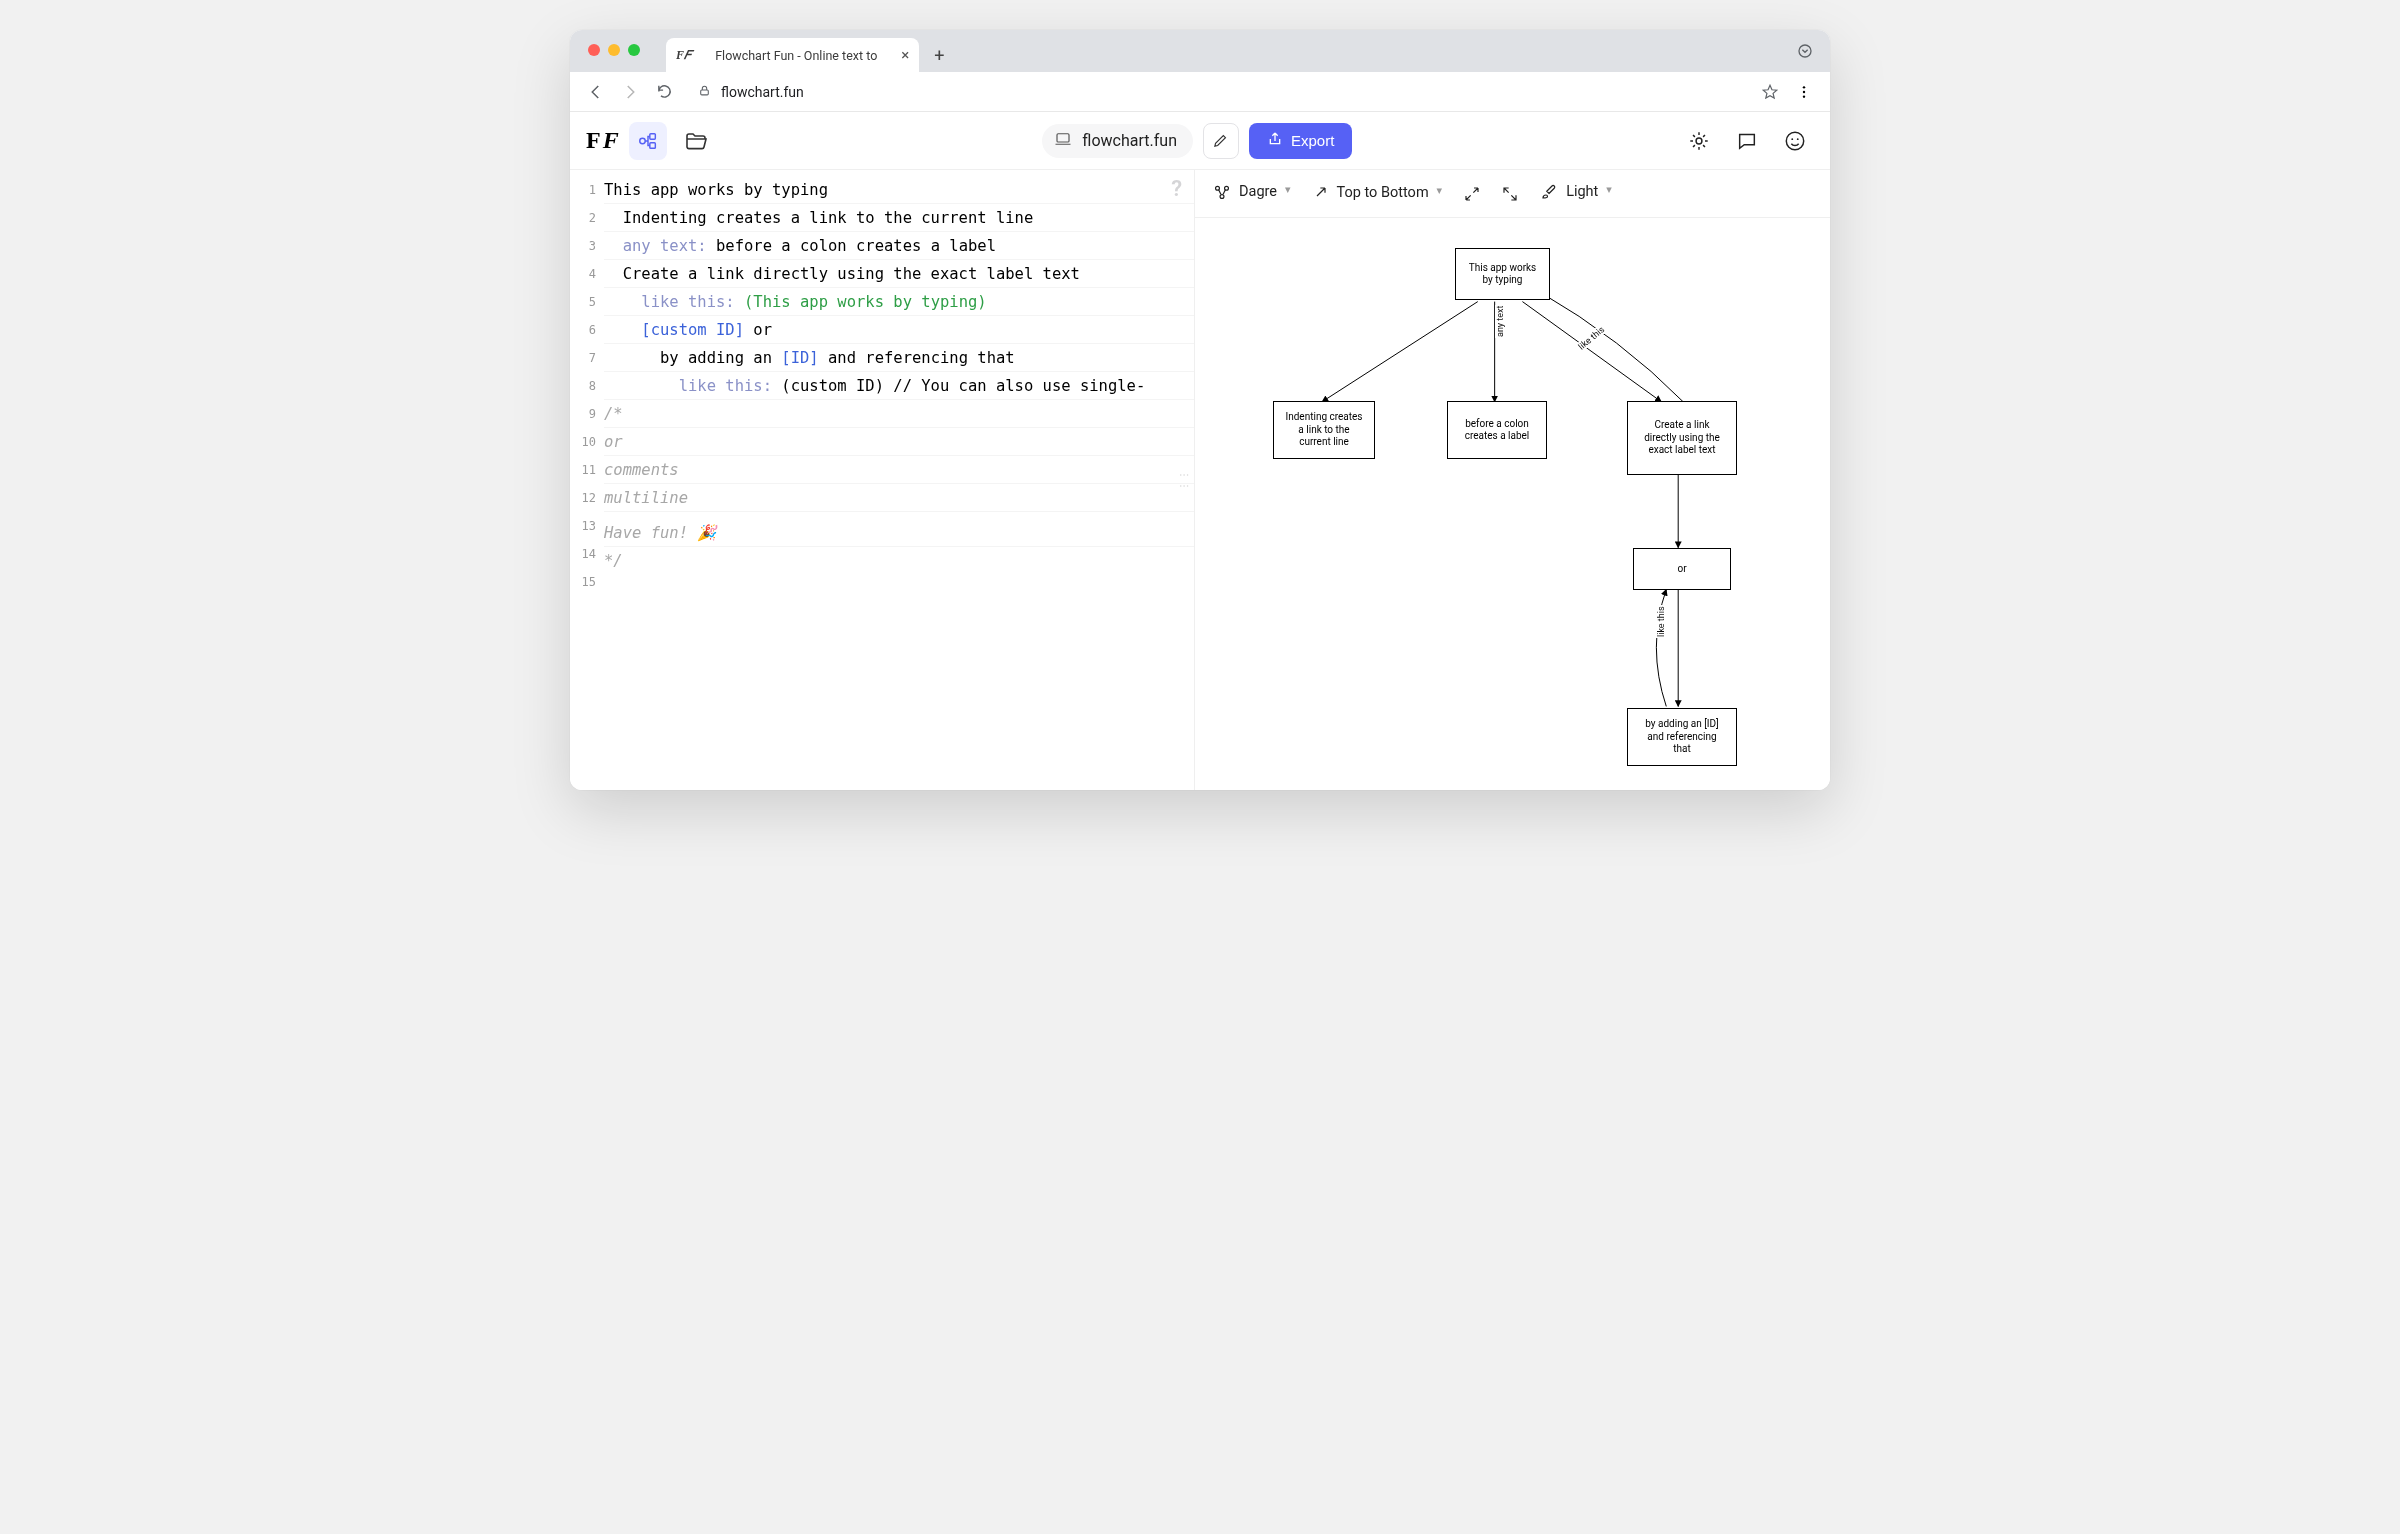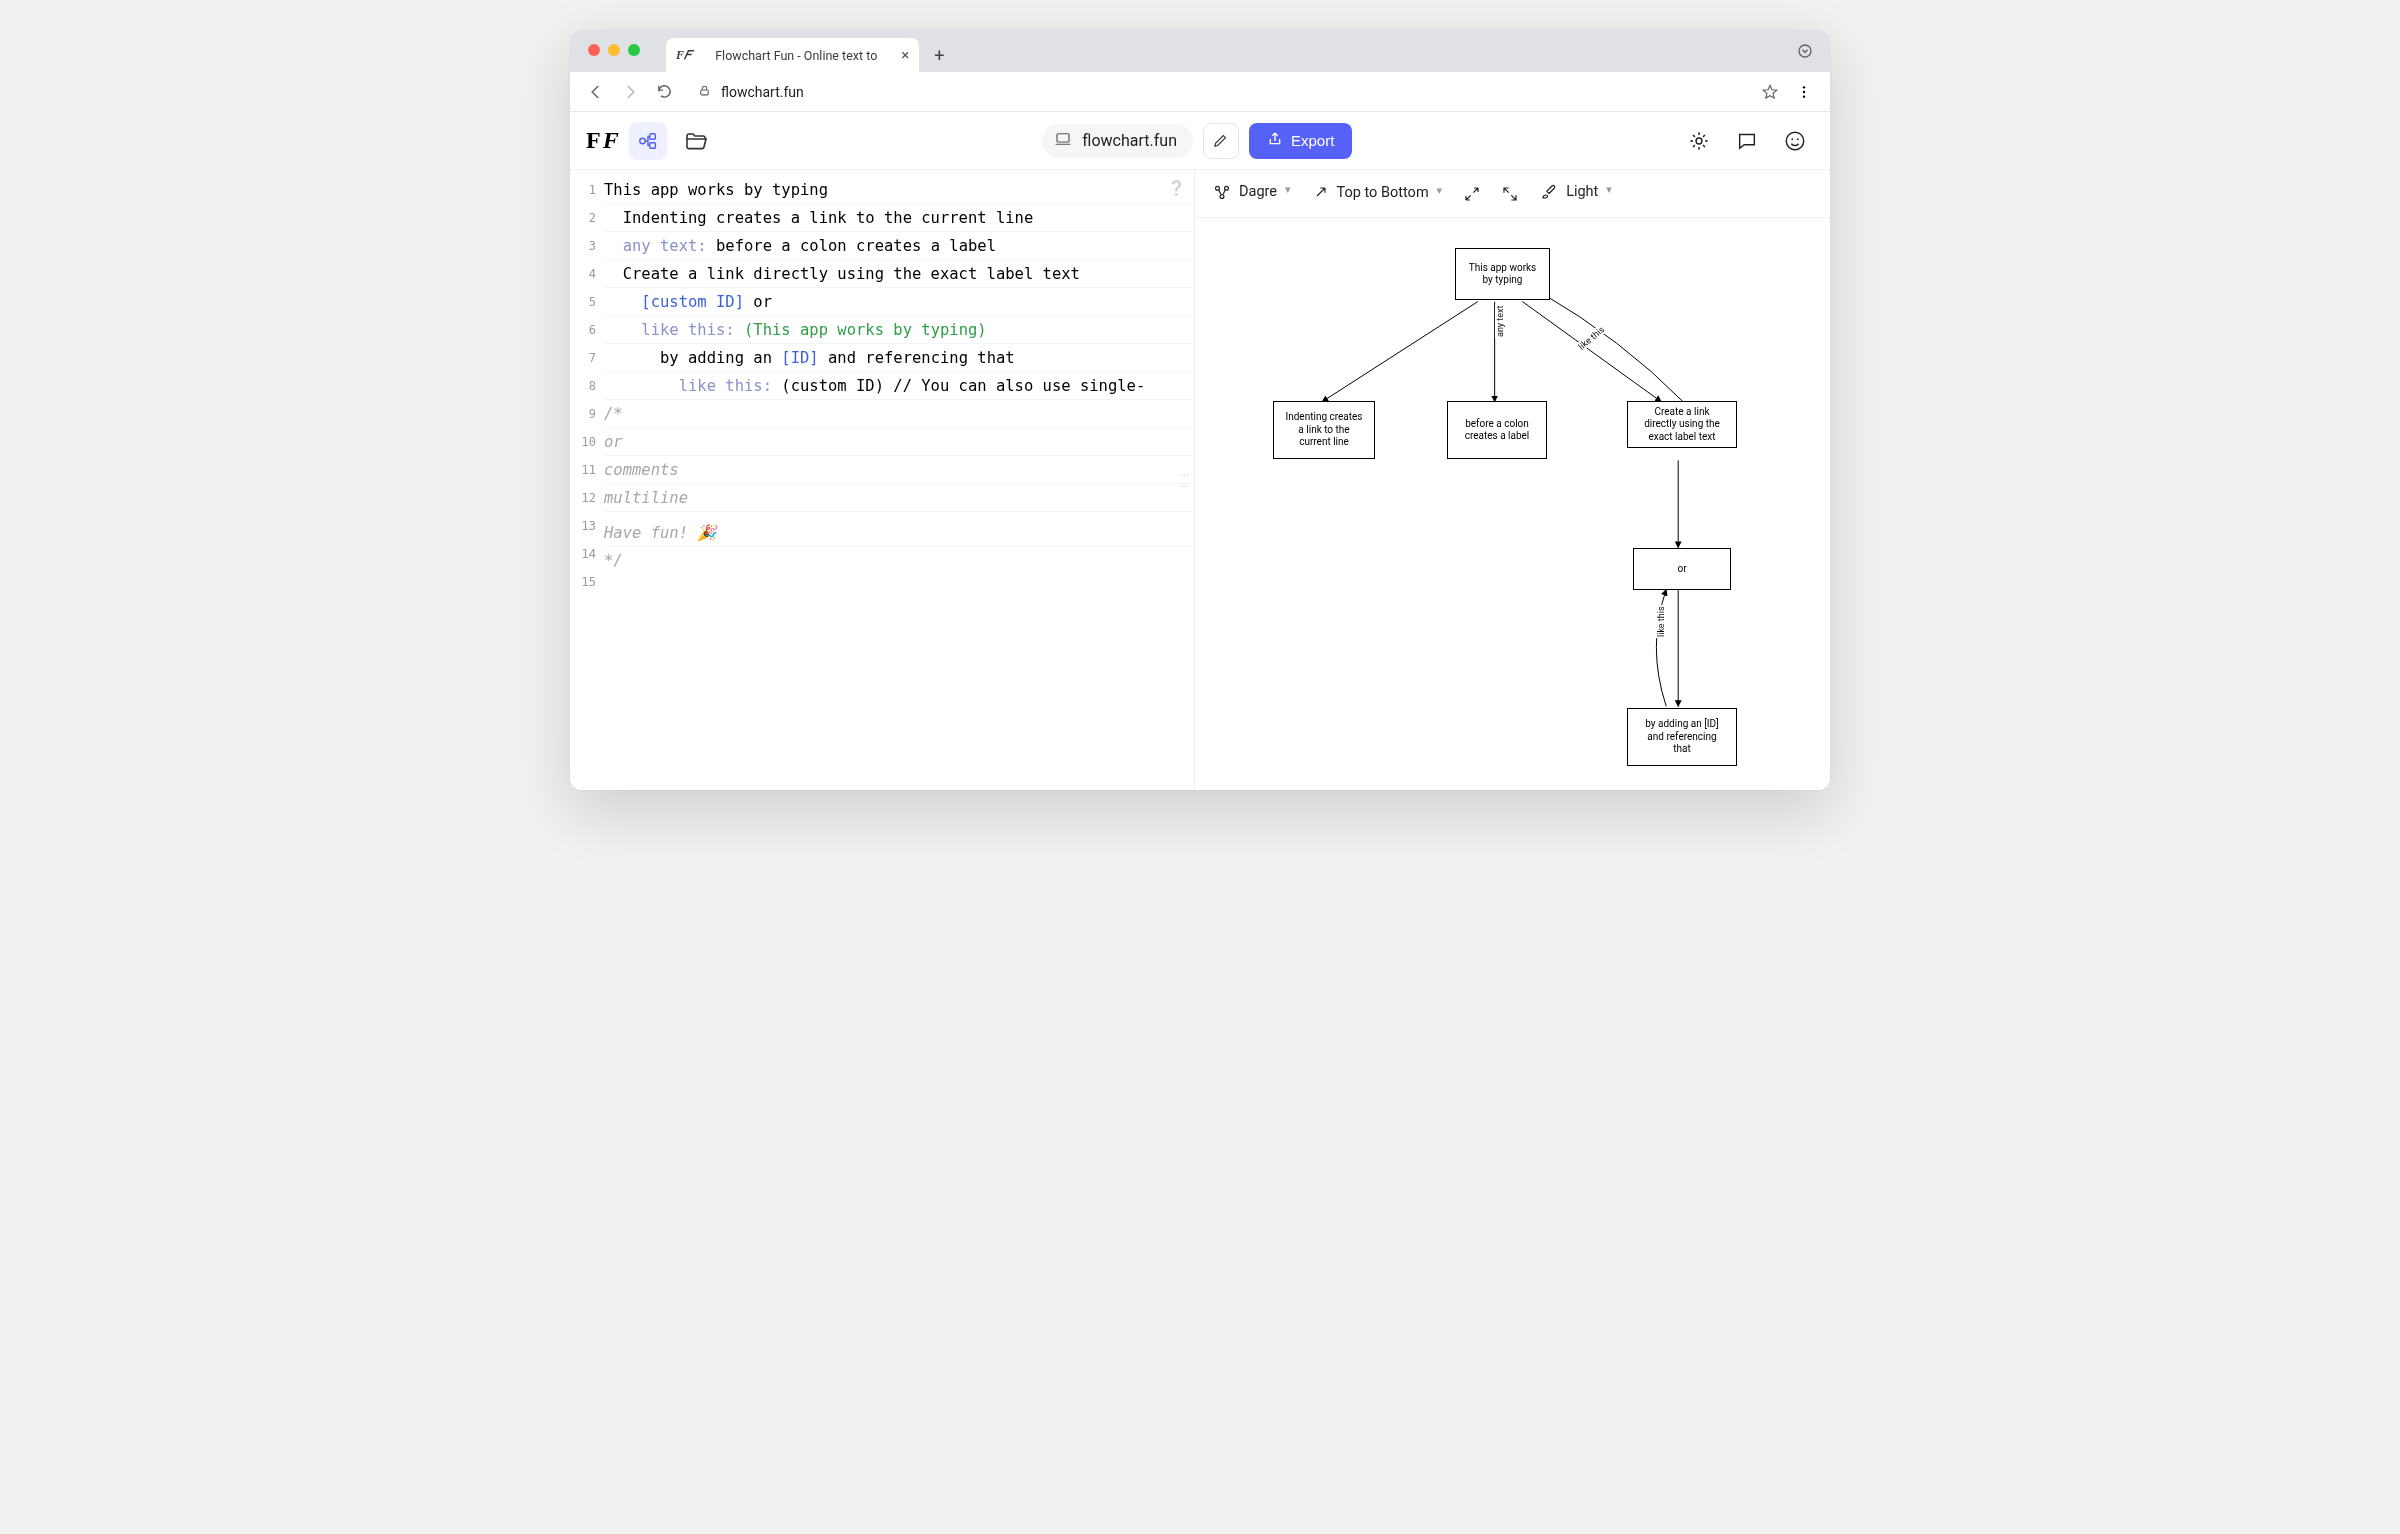--- a/index.html
+++ b/index.html
@@ -290,22 +290,22 @@
             <div class="ln">12</div>
             <div class="ln">13</div>
             <div class="ln">14</div>
             <div class="ln">15</div>
           </div>
         <div class="code" id="code">
             <div class="code-line"><span></span><span>This app works by typing</span></div>
             <div class="code-line"><span>  </span><span>Indenting creates a link to the current line</span></div>
             <div class="code-line"><span>  </span><span class="tok-label">any text:</span><span> before a colon creates a label</span></div>
             <div class="code-line"><span>  </span><span>Create a link directly using the exact label text</span></div>
+            <div class="code-line"><span>    </span><span class="tok-label">like this:</span><span> </span><span class="tok-ref">(This app works by typing)</span></div>
             <div class="code-line"><span>    </span><span class="tok-id">[custom ID]</span><span> or</span></div>
-            <div class="code-line"><span>    </span><span class="tok-label">like this:</span><span> </span><span class="tok-ref">(This app works by typing)</span></div>
             <div class="code-line"><span>      </span><span>by adding an </span><span class="tok-id">[ID]</span><span> and referencing that</span></div>
             <div class="code-line"><span>        </span><span class="tok-label">like this:</span><span> (custom ID) // You can also use single-</span></div>
             <div class="code-line"><span></span><span class="tok-comment">/*</span></div>
             <div class="code-line"><span></span><span class="tok-comment">or</span></div>
             <div class="code-line"><span></span><span class="tok-comment">comments</span></div>
             <div class="code-line"><span></span><span class="tok-comment">multiline</span></div>
             <div class="code-line noborder"><span></span><span></span></div>
             <div class="code-line"><span></span><span class="tok-comment">Have fun! 🎉</span></div>
             <div class="code-line noborder"><span></span><span class="tok-comment">*/</span></div>
           </div>
@@ -386,21 +386,21 @@
           </div>
           <div class="node" style="left:78px;top:183px;width:102px;height:58px">
             <span style="white-space:pre-line">Indenting creates
 a link to the
 current line</span>
           </div>
           <div class="node" style="left:252px;top:183px;width:100px;height:58px">
             <span style="white-space:pre-line">before a colon
 creates a label</span>
           </div>
-          <div class="node" style="left:432px;top:183px;width:110px;height:47px">
+          <div class="node" style="left:432px;top:183px;width:110px;height:74px">
             <span style="white-space:pre-line">Create a link
 directly using the
 exact label text</span>
           </div>
           <div class="node" style="left:438px;top:330px;width:98px;height:42px">
             <span>or</span>
           </div>
           <div class="node" style="left:432px;top:490px;width:110px;height:58px">
             <span style="white-space:pre-line">by adding an [ID]
 and referencing

